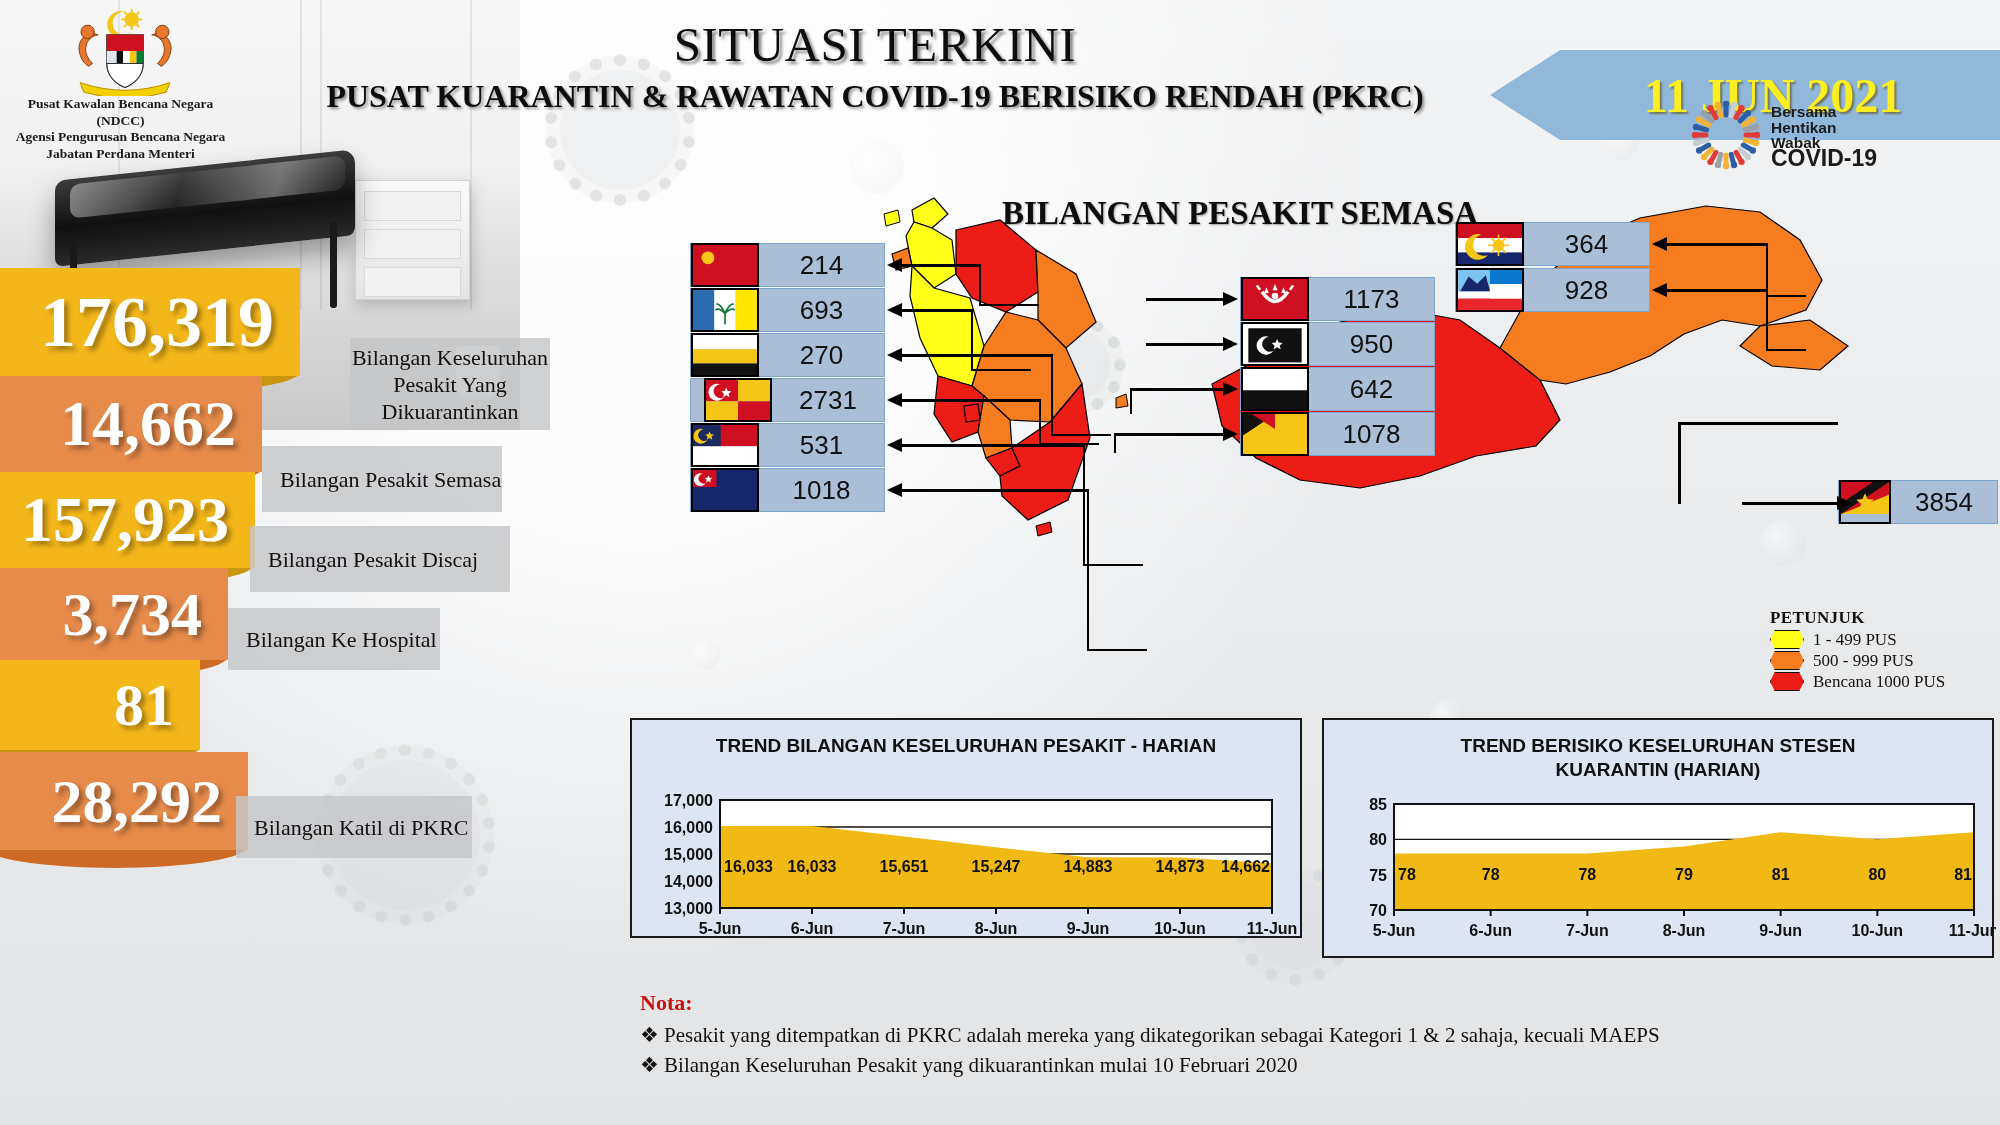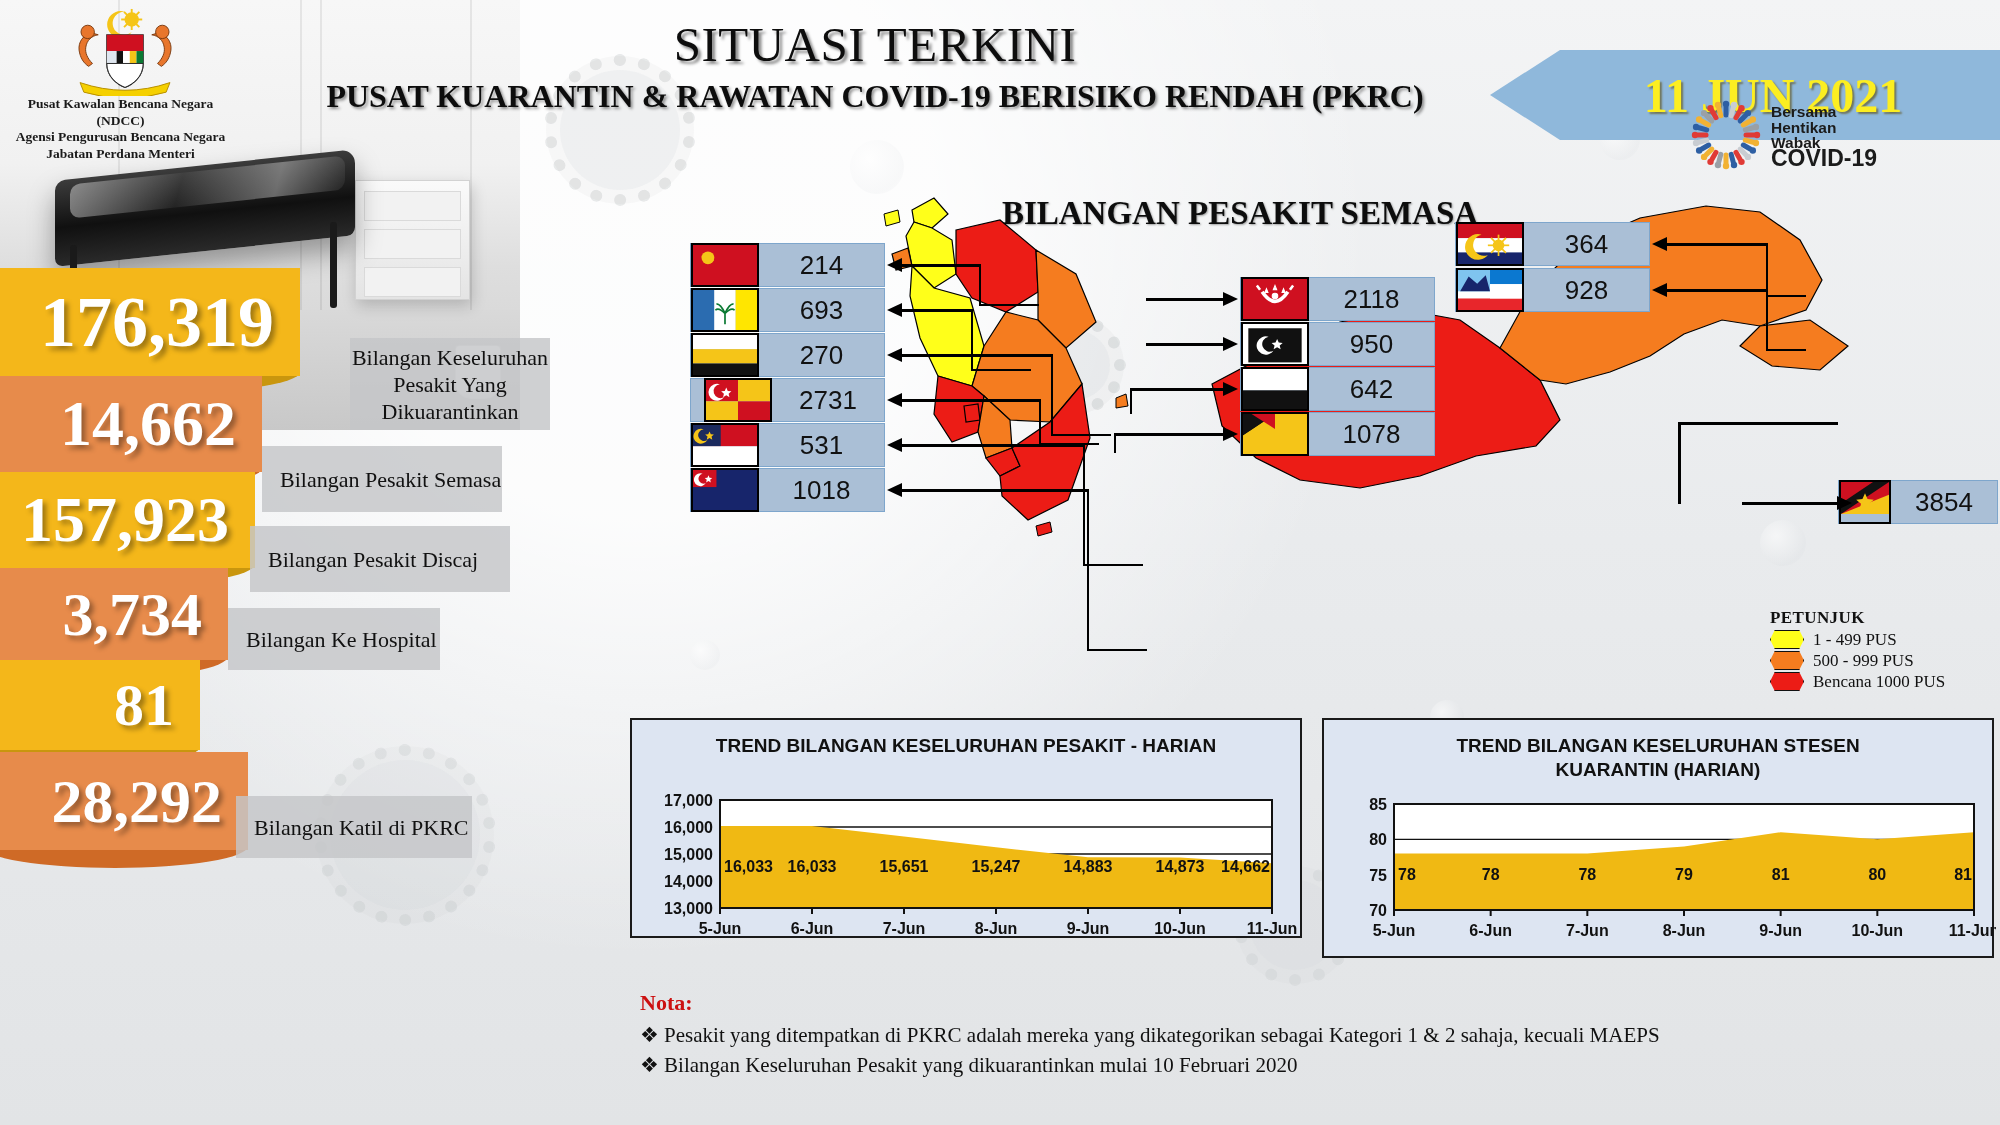--- a/index.html
+++ b/index.html
@@ -475,21 +475,21 @@
             <rect width="60" height="40" fill="#cf1020"></rect>
             <g fill="#fff" stroke="#fff">
               <path d="M18 12 q12 18 24 0" fill="none" stroke-width="3.5"></path>
               <path d="M30 6 l1.6 4 l-3.2 0z"></path>
               <path d="M22 9 l1.4 3.6 l-2.8 0z"></path>
               <path d="M38 9 l1.4 3.6 l-2.8 0z"></path>
               <circle cx="30" cy="16" r="2.6"></circle>
               <path d="M16 10 l-3 -4 M44 10 l3 -4" stroke-width="2.4" fill="none"></path>
             </g>
           </svg></span>
-        <span class="val">2118</span>
+        <span class="val">1173</span>
       </div>
       <div class="arrow right" style="left: 1146px; top: 298px; width: 78px;"></div>
       <div class="fbox" style="left: 1240px; top: 322px; width: 195px;">
         <span class="flag" style="width:68px;"><svg viewBox="0 0 60 40">
             <rect width="60" height="40" fill="#fff"></rect>
             <rect x="5" y="4" width="50" height="32" fill="#111"></rect>
             <g fill="#fff">
               <path d="M24 12 a7 7 0 1 0 4.5 13 a8.6 8.6 0 1 1 -4.5 -13z"></path>
               <path d="M32 14 l1.5 3.4 l3.7 .3 l-2.8 2.4 l .9 3.6 l-3.3 -2 l-3.3 2 l .9 -3.6 l-2.8 -2.4 l3.7 -.3z"></path>
             </g>
@@ -620,21 +620,21 @@
         <text x="272" y="152" text-anchor="middle" font-family="&quot;Liberation Sans&quot;, sans-serif" font-size="16" font-weight="bold" fill="#111">15,651</text>
         <text x="364" y="152" text-anchor="middle" font-family="&quot;Liberation Sans&quot;, sans-serif" font-size="16" font-weight="bold" fill="#111">15,247</text>
         <text x="456" y="152" text-anchor="middle" font-family="&quot;Liberation Sans&quot;, sans-serif" font-size="16" font-weight="bold" fill="#111">14,883</text>
         <text x="548" y="152" text-anchor="middle" font-family="&quot;Liberation Sans&quot;, sans-serif" font-size="16" font-weight="bold" fill="#111">14,873</text>
         <text x="638" y="152" text-anchor="end" font-family="&quot;Liberation Sans&quot;, sans-serif" font-size="16" font-weight="bold" fill="#111">14,662</text>
       </svg>
   </div>
 
   <div class="chartcard" id="chart1" style="left:1322px;top:718px;width:672px;height:240px;">
     <div class="ctitle">
-      <div>TREND BILANGAN KESELURUHAN STESEN</div>
+      <div>TREND BERISIKO KESELURUHAN STESEN</div>
       <div>KUARANTIN (HARIAN)</div>
     </div>
     <svg class="chart-svg" id="svg1" width="672" height="240" viewBox="0 0 672 240">
         <rect x="70" y="84" width="580" height="106" fill="#fff" stroke="#111" stroke-width="2"></rect>
         <line x1="70" y1="154.66666666666669" x2="650" y2="154.66666666666669" stroke="#111" stroke-width="1.4"></line>
         <line x1="70" y1="119.33333333333334" x2="650" y2="119.33333333333334" stroke="#111" stroke-width="1.4"></line>
         <path d="M 70 190 L 70 133.46666666666667 L 166.66666666666666 133.46666666666667 L 263.3333333333333 133.46666666666667 L 360 126.4 L 456.66666666666663 112.26666666666667 L 553.3333333333334 119.33333333333334 L 650 112.26666666666667 L 650 190 Z" fill="#f0b913"></path>
         <rect x="70" y="84" width="580" height="106" fill="none" stroke="#111" stroke-width="2"></rect>
         <text x="63" y="196" text-anchor="end" font-family="&quot;Liberation Sans&quot;, sans-serif" font-size="16" font-weight="bold" fill="#111">70</text>
         <text x="63" y="160.66666666666669" text-anchor="end" font-family="&quot;Liberation Sans&quot;, sans-serif" font-size="16" font-weight="bold" fill="#111">75</text>

